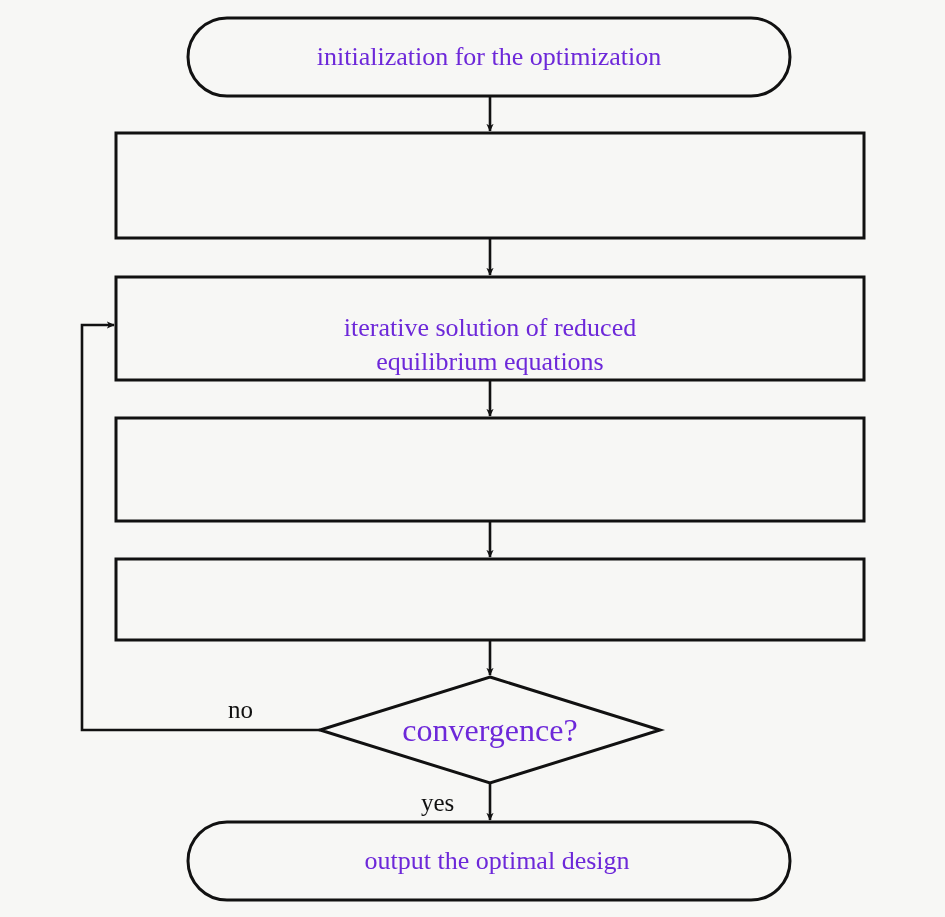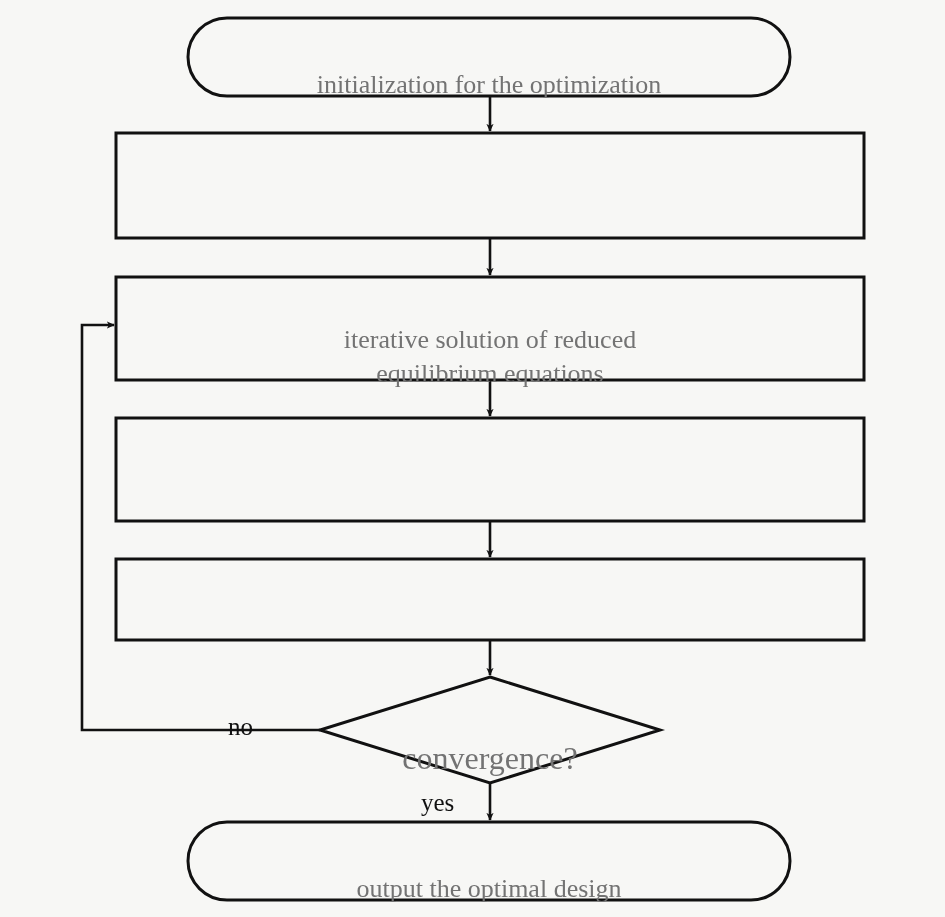--- a/index.html
+++ b/index.html
@@ -22,26 +22,25 @@
     top: 0;
     width: 945px;
     height: 917px;
   }
   .node-label {
     position: absolute;
     display: flex;
     align-items: center;
     justify-content: center;
     text-align: center;
-    color: #737373;
+    color: #6d28d9;
     font-family: "Liberation Serif", "DejaVu Serif", serif;
     line-height: 1.28;
     white-space: pre-line;
     pointer-events: none;
-    margin-top: 28px;
   }
   .terminal-label { font-size: 26px; }
   .process-label  { font-size: 26px; }
   .decision-label { font-size: 32px; }
   .edge-label {
     position: absolute;
     color: #111111;
     font-family: "Liberation Serif", "DejaVu Serif", serif;
     font-size: 25px;
     pointer-events: none;
@@ -84,26 +83,26 @@
     <line x1="490" y1="640" x2="490" y2="675" stroke="#111111" stroke-width="2.6" marker-end="url(#arrowhead)"></line>
 
     <line x1="490" y1="783" x2="490" y2="820" stroke="#111111" stroke-width="2.6" marker-end="url(#arrowhead)"></line>
 
     <path d="M320,730 L82,730 L82,325 L114,325" fill="none" stroke="#111111" stroke-width="2.6" marker-end="url(#arrowhead)"></path>
   </svg>
 
   <div class="node-label terminal-label" style="left:188px; top:18px; width:602px; height:78px;">initialization for the optimization</div>
 
 
-  <div class="node-label process-label" style="left:116px; top:277px; width:748px; height:103px;">iterative solution of reduced
+  <div class="node-label process-label" style="left:116px; top:293px; width:748px; height:103px;">iterative solution of reduced
 equilibrium equations</div>
 
 
 
   <div class="node-label decision-label" style="left:320px; top:677px; width:340px; height:106px;">convergence?</div>
 
-  <div class="node-label terminal-label" style="left:188px; top:822px; width:602px; height:78px;">output the optimal design</div>
+  <div class="node-label terminal-label" style="left:196px; top:822px; width:602px; height:78px;">output the optimal design</div>
 
-  <div class="edge-label" style="left:228px; top:696px;margin-top:17px;">no</div>
+  <div class="edge-label" style="left:228px; top:696px;">no</div>
 
   <div class="edge-label" style="left:421px; top:781px;margin-top:8px;">yes</div>
 
 </div>
 
 </body></html>

